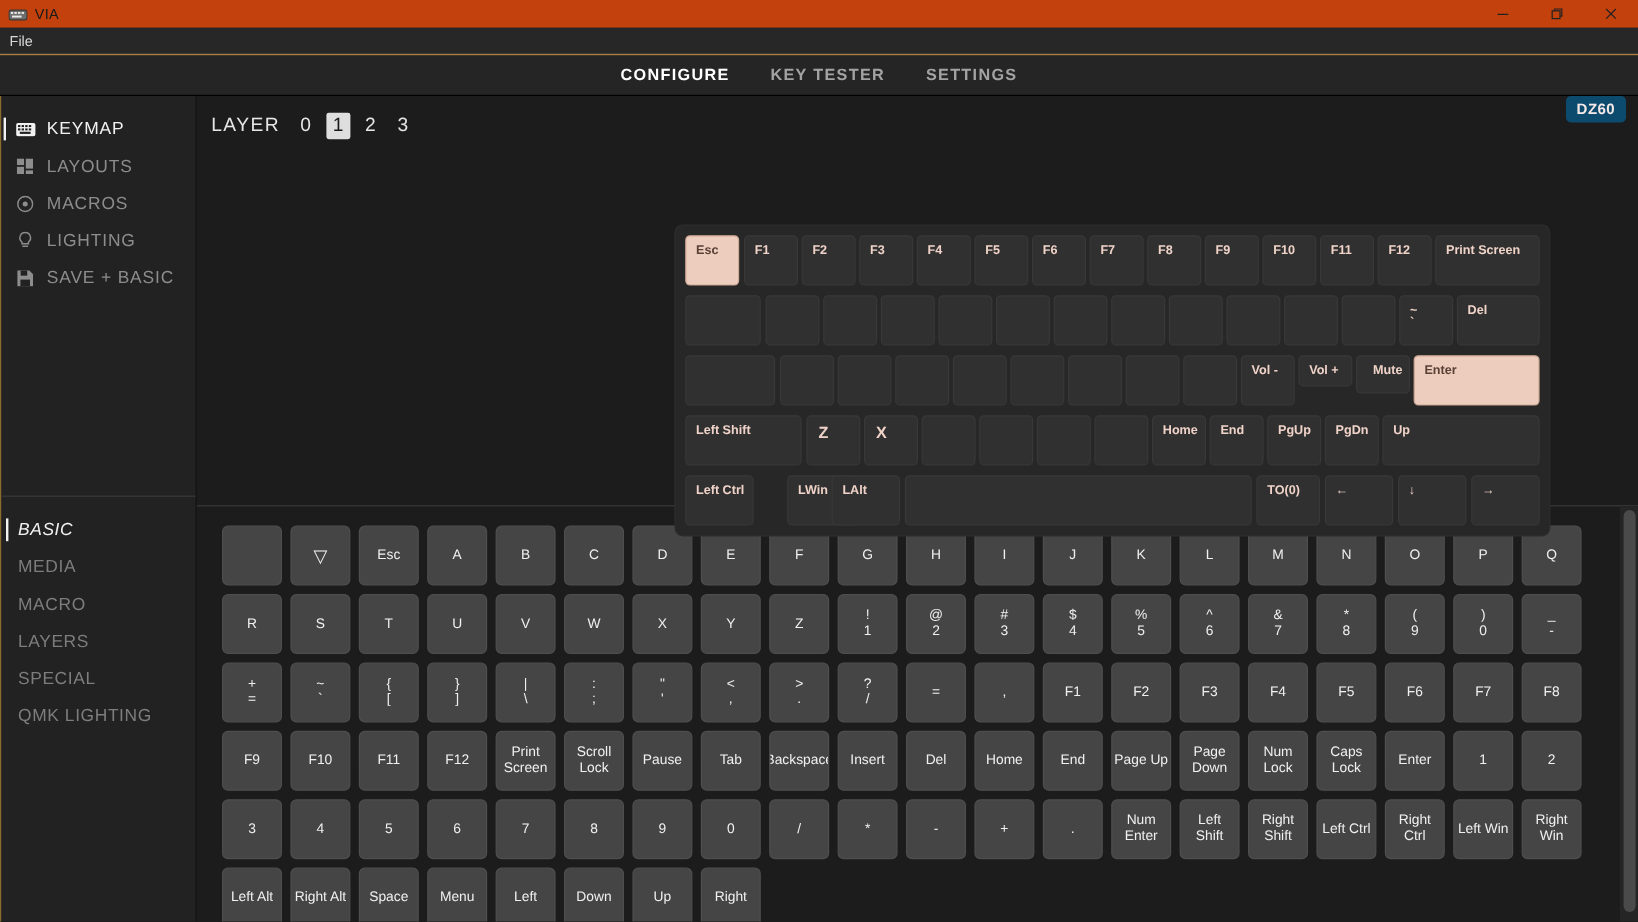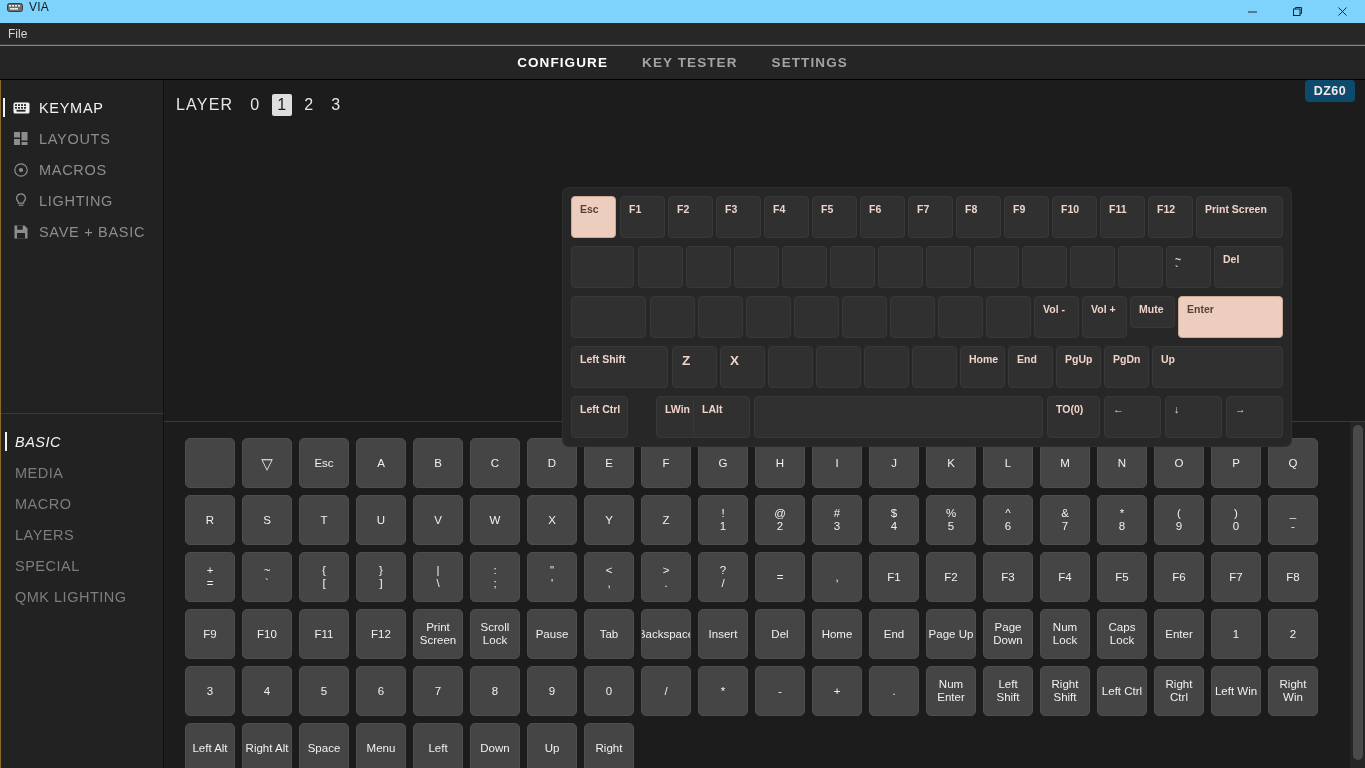--- a/index.html
+++ b/index.html
@@ -5,21 +5,21 @@
   * { box-sizing: border-box; margin: 0; padding: 0; }
   html, body {
     width: 1365px; height: 768px;
     background: #1c1c1c;
     font-family: "Liberation Sans", sans-serif;
     overflow: hidden;
   }
 
   
   .titlebar {
-    height: 23px; background: #7dd3fc; display: flex; 
+    height: 23px; background: #c2410c; display: flex; align-items: center;
     position: relative;
   }
   .titlebar .app-icon {
     margin-left: 7px; width: 16px; height: 14px; position: relative;
   }
   .titlebar .app-icon svg { display: block; }
   .titlebar .app-title {
     font-size: 12px; color: #1a1a1a; margin-left: 6px; letter-spacing: .2px;
   }
   .win-controls { position: absolute; right: 0; top: 0; height: 23px; display: flex; }
@@ -312,22 +312,22 @@
           <div class="key" style="left: 8px; top: 108px; width: 75px; height: 42px;"><span></span></div>
           <div class="key" style="left: 87px; top: 108px; width: 45px; height: 42px;"><span></span></div>
           <div class="key" style="left: 135px; top: 108px; width: 45px; height: 42px;"><span></span></div>
           <div class="key" style="left: 183px; top: 108px; width: 45px; height: 42px;"><span></span></div>
           <div class="key" style="left: 231px; top: 108px; width: 45px; height: 42px;"><span></span></div>
           <div class="key" style="left: 279px; top: 108px; width: 45px; height: 42px;"><span></span></div>
           <div class="key" style="left: 327px; top: 108px; width: 45px; height: 42px;"><span></span></div>
           <div class="key" style="left: 375px; top: 108px; width: 45px; height: 42px;"><span></span></div>
           <div class="key" style="left: 423px; top: 108px; width: 45px; height: 42px;"><span></span></div>
           <div class="key" style="left: 471px; top: 108px; width: 45px; height: 42px;"><span>Vol -</span></div>
-          <div class="key" style="left: 519px; top: 108px; width: 45px; height: 42px;"><span>Vol +</span></div>
-          <div class="key" style="left: 567px; top: 108px; width: 45px; height: 32px;"><span>Mute</span></div>
+          <div class="key" style="left: 519px; top: 108px; width: 45px; height: 26px;"><span>Vol +</span></div>
+          <div class="key" style="left: 567px; top: 108px; width: 45px; height: 32px; text-align: center;"><span>Mute</span></div>
           <div class="key sel" style="left: 615px; top: 108px; width: 105px; height: 42px;"><span>Enter</span></div>
           <div class="key" style="left: 8px; top: 158px; width: 97px; height: 42px;"><span>Left Shift</span></div>
           <div class="key big" style="left: 109px; top: 158px; width: 45px; height: 42px;"><span>Z</span></div>
           <div class="key big" style="left: 157px; top: 158px; width: 45px; height: 42px;"><span>X</span></div>
           <div class="key" style="left: 205px; top: 158px; width: 45px; height: 42px;"><span></span></div>
           <div class="key" style="left: 253px; top: 158px; width: 45px; height: 42px;"><span></span></div>
           <div class="key" style="left: 301px; top: 158px; width: 45px; height: 42px;"><span></span></div>
           <div class="key" style="left: 349px; top: 158px; width: 45px; height: 42px;"><span></span></div>
           <div class="key" style="left: 397px; top: 158px; width: 45px; height: 42px;"><span>Home</span></div>
           <div class="key" style="left: 445px; top: 158px; width: 45px; height: 42px;"><span>End</span></div>

